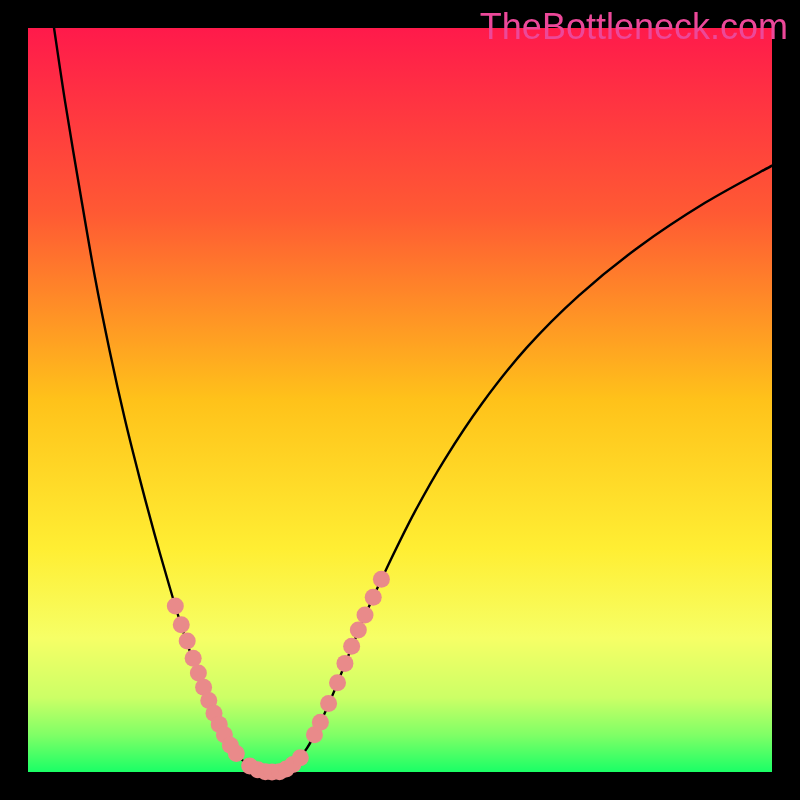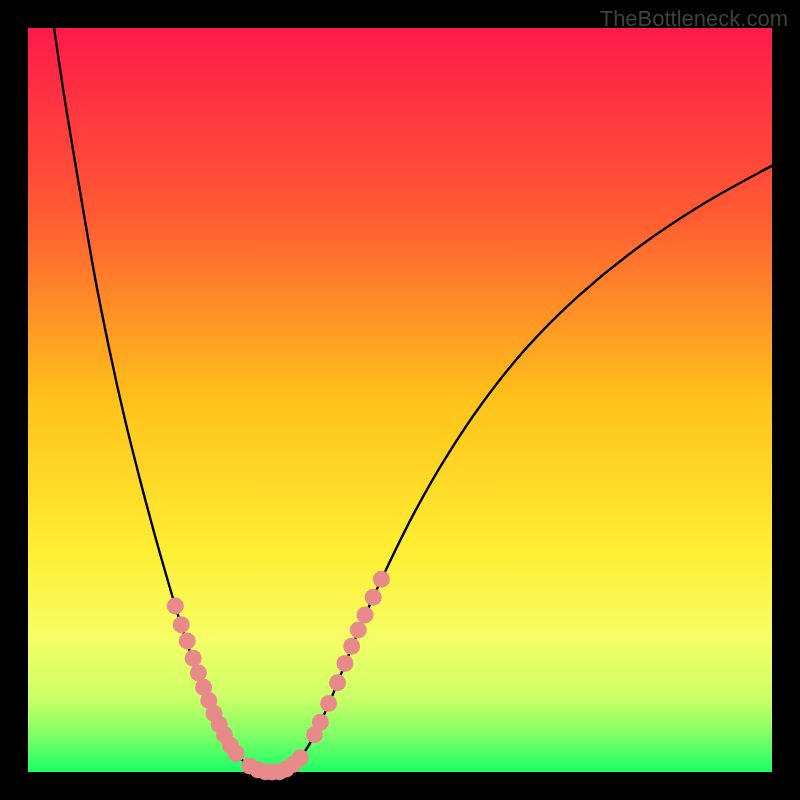--- a/index.html
+++ b/index.html
@@ -15,23 +15,23 @@
     width: 800px;
     height: 800px;
   }
   svg {
     display: block;
   }
   .watermark {
     position: absolute;
     top: 6px;
     right: 12px;
-    font-size: 22px;
+    font-size: 36px;
     font-weight: 500;
-    color: #404040;
+    color: #ec4899;
     letter-spacing: 0px;
     user-select: none;
   }
 </style>
 </head>
 <body>
 
 <div class="chart-wrap">
   <div class="watermark">TheBottleneck.com</div>
   <svg id="chart-svg" width="800" height="800" viewBox="0 0 800 800">

